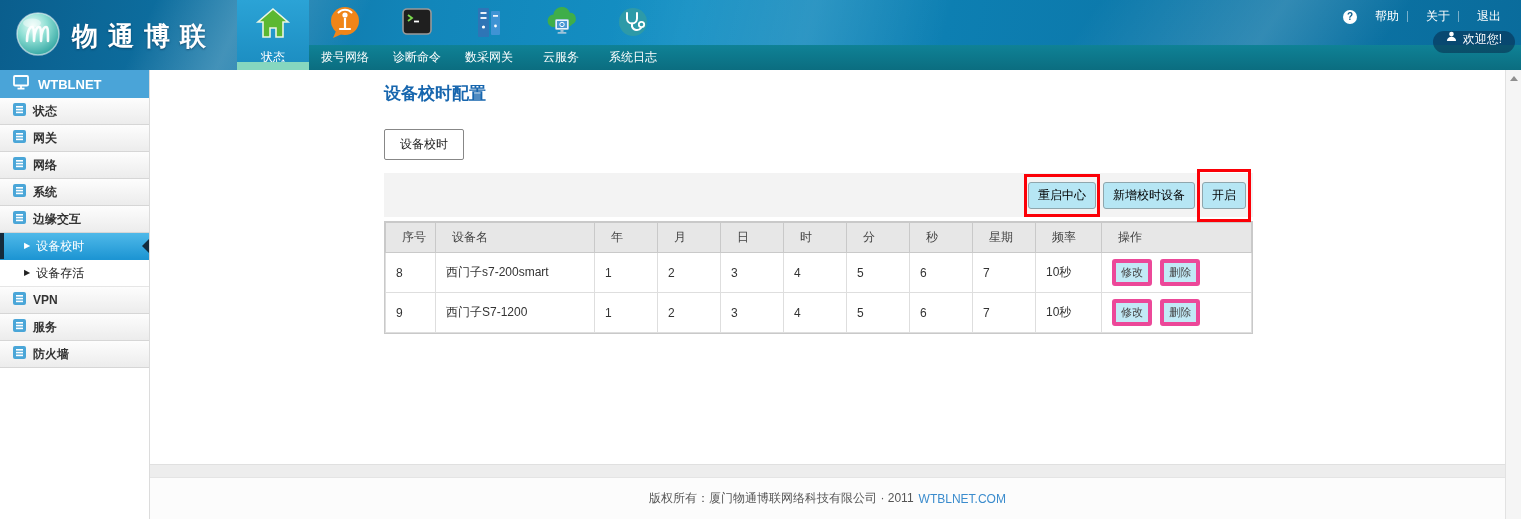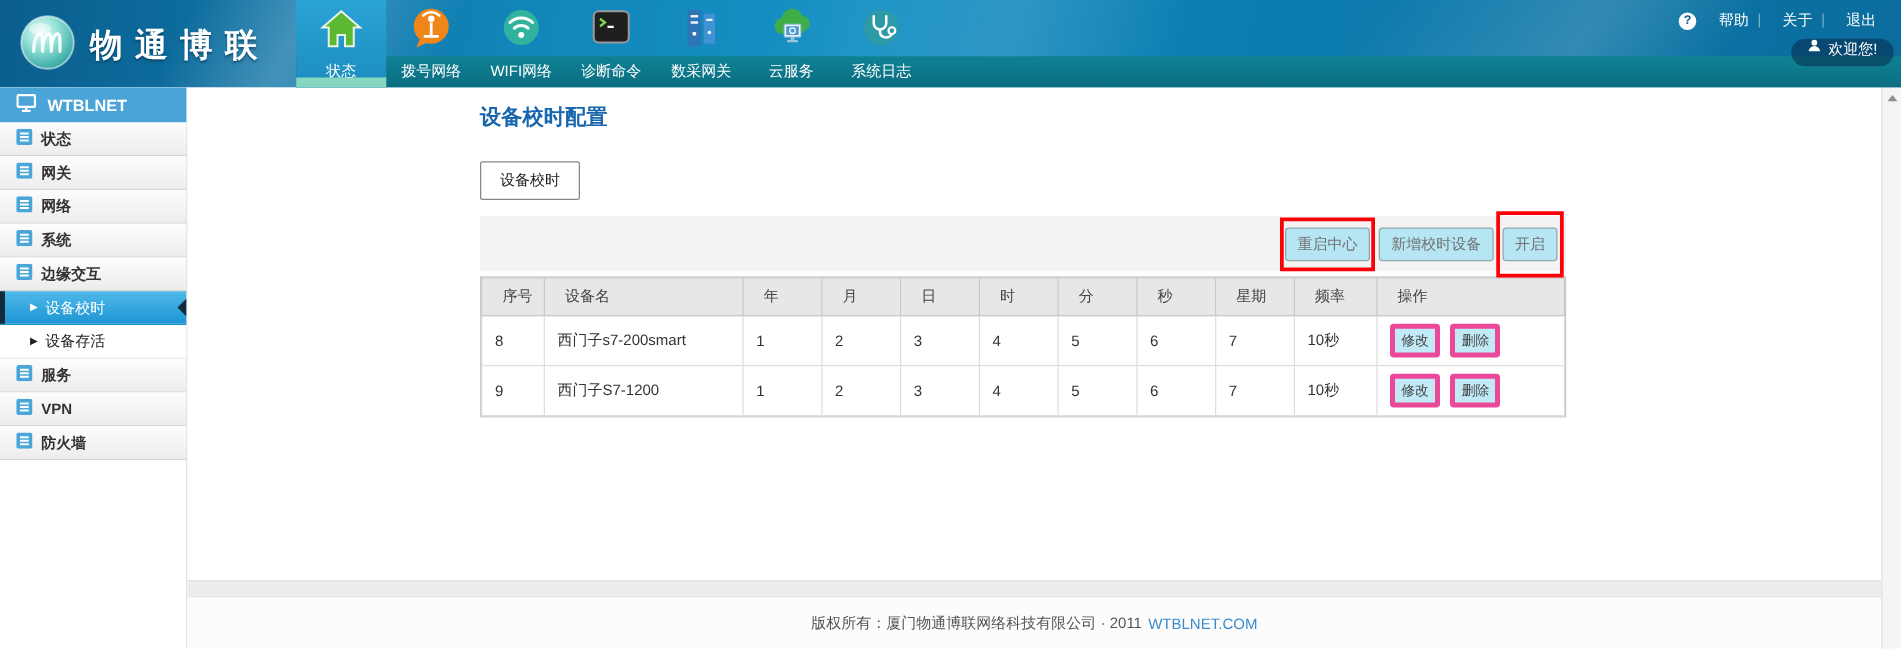--- a/index.html
+++ b/index.html
@@ -49,21 +49,21 @@
     border:7px solid transparent;border-right:7px solid #142b3c;border-left:0;}
   
   .main{position:absolute;left:150px;top:70px;right:16px;bottom:0;background:#fff;}
   .content{position:absolute;left:234px;top:0;width:869px;}
   .page-title{margin:12px 0 0 0;font-size:17px;font-weight:bold;color:#1766ae;}
   .tab{margin-top:24px;display:inline-block;border:1px solid #878787;background:#fff;
     padding:6px 15px;font-size:12px;color:#222;border-radius:2px;cursor:pointer;}
   .panel{margin-top:13px;}
   .toolbar{height:44px;background:#f3f3f3;display:flex;align-items:center;justify-content:flex-end;
     gap:7px;padding-right:7px;position:relative;}
-  .btn{background:#b6e6f4;border:1px solid #8fa6ad;border-radius:3px;font-size:12px;color:#737373;
+  .btn{background:#b6e6f4;border:1px solid #8fa6ad;border-radius:3px;font-size:12px;color:#000000;
     padding:4px 9px;cursor:pointer;font-family:inherit;white-space:nowrap;}
   .red-wrap{position:relative;display:inline-block;}
   .red-wrap .btn{position:relative;z-index:1;}
   .red-wrap::after{content:"";position:absolute;border:3px solid #fb0007;z-index:2;pointer-events:none;}
   .red-wrap.r1::after{top:-8px;bottom:-8px;left:-4px;right:-4px;}
   .red-wrap.r2::after{top:-13px;bottom:-13px;left:-5px;right:-5px;}
   .table-box{border:1px solid #c9c9c9;margin-top:4px;}
   table{width:100%;border-collapse:collapse;}
   th{background:#e7e7e7;border:1px solid #c9c9c9;height:27px;font-size:12px;color:#444;
     font-weight:normal;text-align:left;padding-left:16px;}
@@ -130,31 +130,20 @@
             <path d="M9 27 L15 30 L6 34 Z" fill="#f08519"></path>
             <circle cx="18" cy="11" r="2.6" fill="#fff"></circle>
             <path d="M11.5 8.5 a9 9 0 0 1 13 0" stroke="#fff" stroke-width="2" fill="none" stroke-linecap="round"></path>
             <line x1="18" y1="14" x2="18" y2="25" stroke="#fff" stroke-width="2.2"></line>
             <path d="M13 25 h10" stroke="#fff" stroke-width="2.2" stroke-linecap="round"></path>
           </svg>
         </span>
         <span class="nav-label">拨号网络</span>
       </div>
 
-      <div class="nav-item">
-        <span class="nav-icon">
-          <svg width="36" height="40" viewBox="0 0 36 40">
-            <circle cx="18" cy="18" r="14" fill="#30b39e"></circle>
-            <path d="M9 14 a13 13 0 0 1 18 0" stroke="#fff" stroke-width="2.4" fill="none" stroke-linecap="round"></path>
-            <path d="M12.5 18.5 a8 8 0 0 1 11 0" stroke="#fff" stroke-width="2.4" fill="none" stroke-linecap="round"></path>
-            <circle cx="18" cy="24" r="2.4" fill="#fff"></circle>
-          </svg>
-        </span>
-        <span class="nav-label">WIFI网络</span>
-      </div>
 
       <div class="nav-item">
         <span class="nav-icon">
           <svg width="36" height="40" viewBox="0 0 36 40">
             <rect x="4" y="5" width="28" height="25" rx="4" fill="#1f1f1f" stroke="#9a9a9a" stroke-width="1.6"></rect>
             <path d="M9 11 l4 3 l-4 3" stroke="#7ddb4f" stroke-width="1.8" fill="none"></path>
             <line x1="15" y1="17.5" x2="20" y2="17.5" stroke="#ffffff" stroke-width="1.8"></line>
           </svg>
         </span>
         <span class="nav-label">诊断命令</span>
@@ -291,30 +280,30 @@
     <span>设备存活</span>
   </div>
 
   <div class="sb-item">
     <span><svg width="13" height="13" viewBox="0 0 13 13">
           <rect width="13" height="13" rx="2" fill="#4aa6d8"></rect>
           <rect x="3" y="3" width="7" height="1.6" fill="#fff"></rect>
           <rect x="3" y="5.8" width="7" height="1.6" fill="#fff"></rect>
           <rect x="3" y="8.6" width="7" height="1.6" fill="#fff"></rect>
         </svg></span>
+    <span>VPN</span>
+  </div>
+  <div class="sb-item">
+    <span><svg width="13" height="13" viewBox="0 0 13 13">
+          <rect width="13" height="13" rx="2" fill="#4aa6d8"></rect>
+          <rect x="3" y="3" width="7" height="1.6" fill="#fff"></rect>
+          <rect x="3" y="5.8" width="7" height="1.6" fill="#fff"></rect>
+          <rect x="3" y="8.6" width="7" height="1.6" fill="#fff"></rect>
+        </svg></span>
     <span>服务</span>
-  </div>
-  <div class="sb-item">
-    <span><svg width="13" height="13" viewBox="0 0 13 13">
-          <rect width="13" height="13" rx="2" fill="#4aa6d8"></rect>
-          <rect x="3" y="3" width="7" height="1.6" fill="#fff"></rect>
-          <rect x="3" y="5.8" width="7" height="1.6" fill="#fff"></rect>
-          <rect x="3" y="8.6" width="7" height="1.6" fill="#fff"></rect>
-        </svg></span>
-    <span>VPN</span>
   </div>
   <div class="sb-item">
     <span><svg width="13" height="13" viewBox="0 0 13 13">
           <rect width="13" height="13" rx="2" fill="#4aa6d8"></rect>
           <rect x="3" y="3" width="7" height="1.6" fill="#fff"></rect>
           <rect x="3" y="5.8" width="7" height="1.6" fill="#fff"></rect>
           <rect x="3" y="8.6" width="7" height="1.6" fill="#fff"></rect>
         </svg></span>
     <span>防火墙</span>
   </div>

